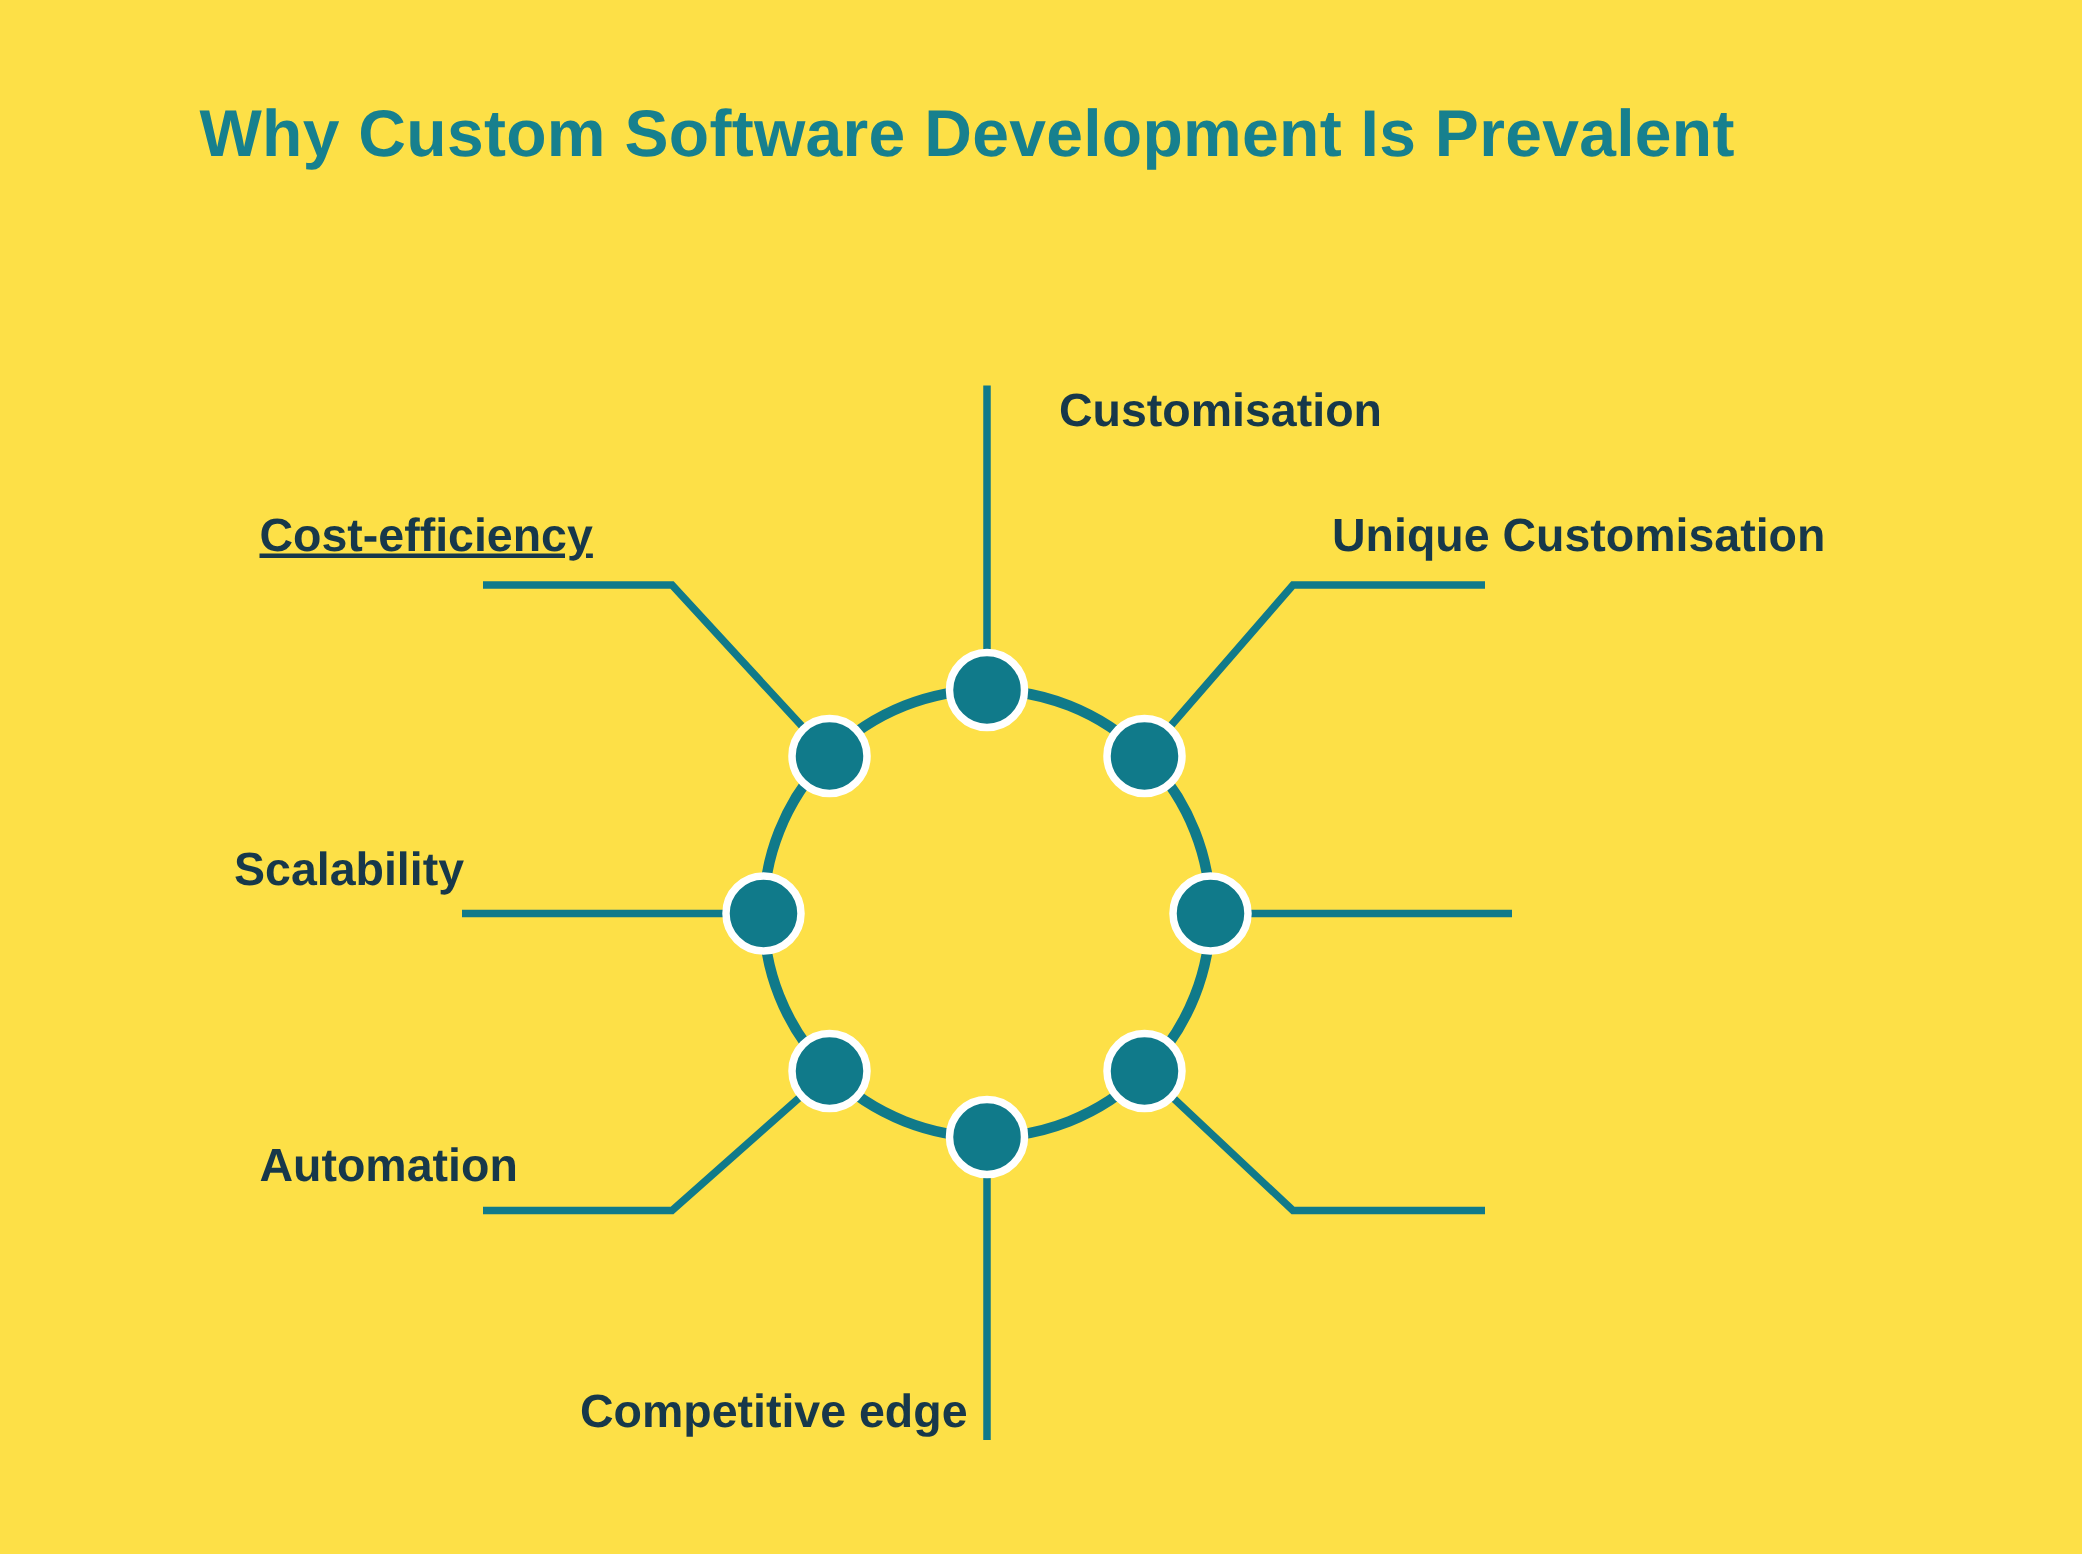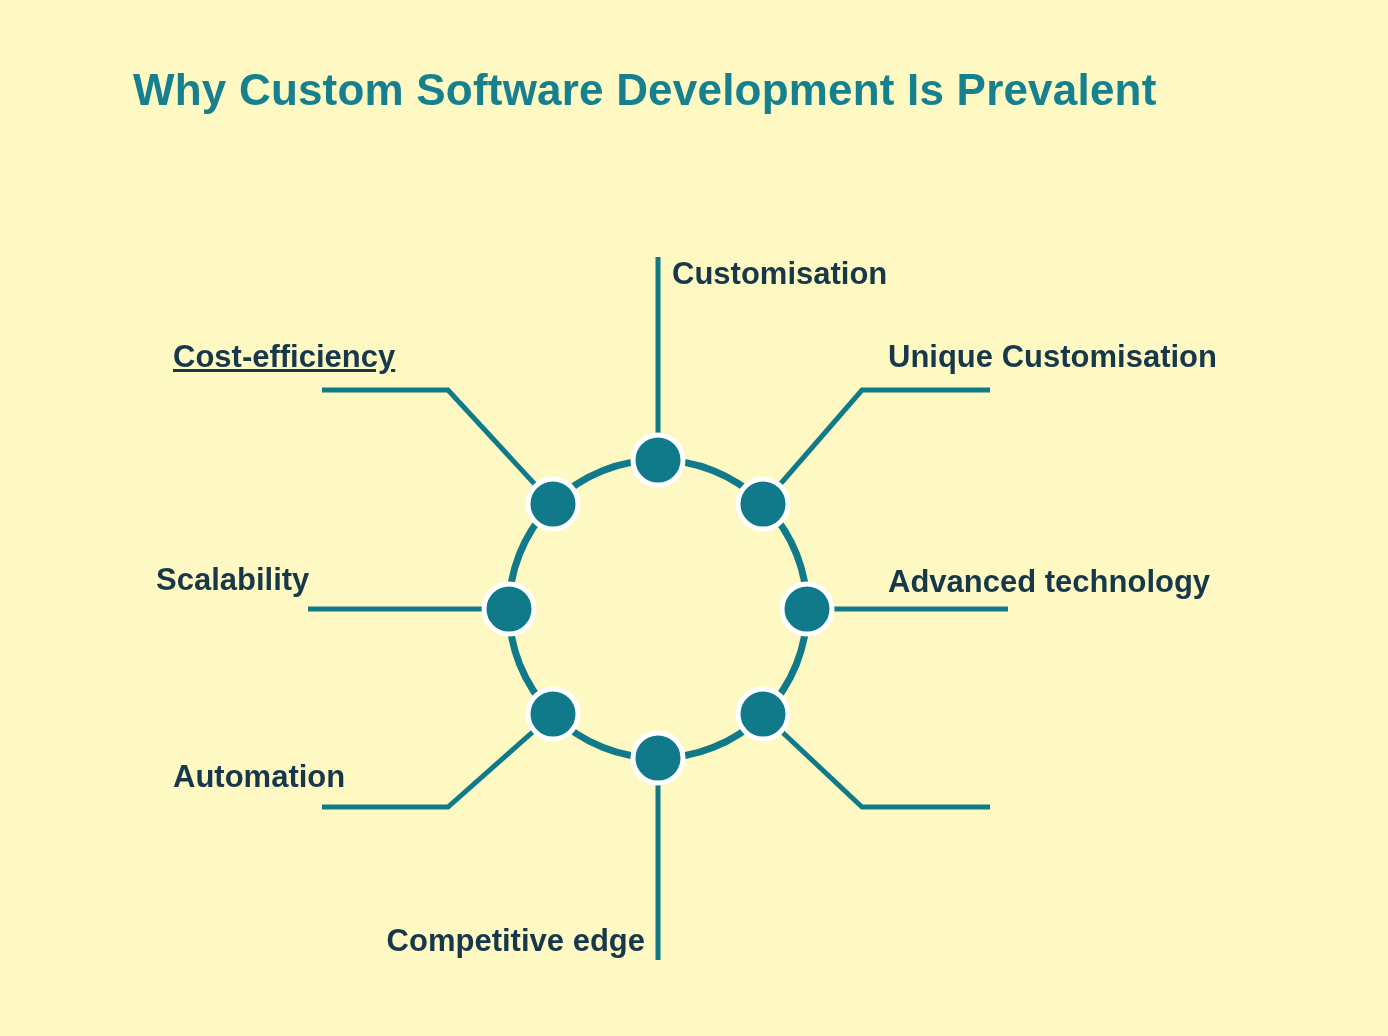--- a/index.html
+++ b/index.html
@@ -5,21 +5,21 @@
   html, body {
     margin: 0;
     padding: 0;
     background: #ffffff;
     font-family: "Liberation Sans", sans-serif;
   }
   .canvas {
     position: relative;
     width: 1388px;
     height: 1036px;
-    background: #fef9c3;
+    background: #fde047;
     overflow: hidden;
   }
   .title {
     position: absolute;
     left: 133px;
     top: 64px;
     margin: 0;
     font-size: 44px;
     line-height: 52px;
     font-weight: 700;
@@ -34,21 +34,21 @@
     height: 1036px;
   }
   .node-label {
     position: absolute;
     font-size: 31px;
     line-height: 37px;
     font-weight: 600;
     color: #17384A;
     white-space: nowrap;
   }
-  .lbl-customisation       { left: 672px; top: 255px; }
+  .lbl-customisation       { left: 706px; top: 255px; }
   .lbl-cost-efficiency     { left: 173px; top: 338px; text-decoration: underline; }
   .lbl-unique-functionality{ left: 888px; top: 338px; }
   .lbl-scalability         { left: 156px; top: 561px; }
   .lbl-advanced-technology { left: 888px; top: 563px; }
   .lbl-automation          { left: 173px; top: 758px; }
   .lbl-high-security       { left: 888px; top: 758px; }
   .lbl-competitive-edge    { right: 743px; top: 922px; }
 </style>
 </head>
 <body>
@@ -77,21 +77,20 @@
     <circle cx="658" cy="758" r="25" fill="#107A8A" stroke="#ffffff" stroke-width="5"></circle>
     <circle cx="553" cy="714" r="25" fill="#107A8A" stroke="#ffffff" stroke-width="5"></circle>
     <circle cx="509" cy="609" r="25" fill="#107A8A" stroke="#ffffff" stroke-width="5"></circle>
     <circle cx="553" cy="504" r="25" fill="#107A8A" stroke="#ffffff" stroke-width="5"></circle>
   </svg>
 
   <div class="node-label lbl-customisation">Customisation</div>
 
   <div class="node-label lbl-unique-functionality">Unique Customisation</div>
 
-  <div class="node-label lbl-advanced-technology">Advanced technology</div>
 
 
   <div class="node-label lbl-competitive-edge">Competitive edge</div>
 
   <div class="node-label lbl-automation">Automation</div>
 
   <div class="node-label lbl-scalability">Scalability</div>
 
   <div class="node-label lbl-cost-efficiency">Cost-efficiency</div>
 

